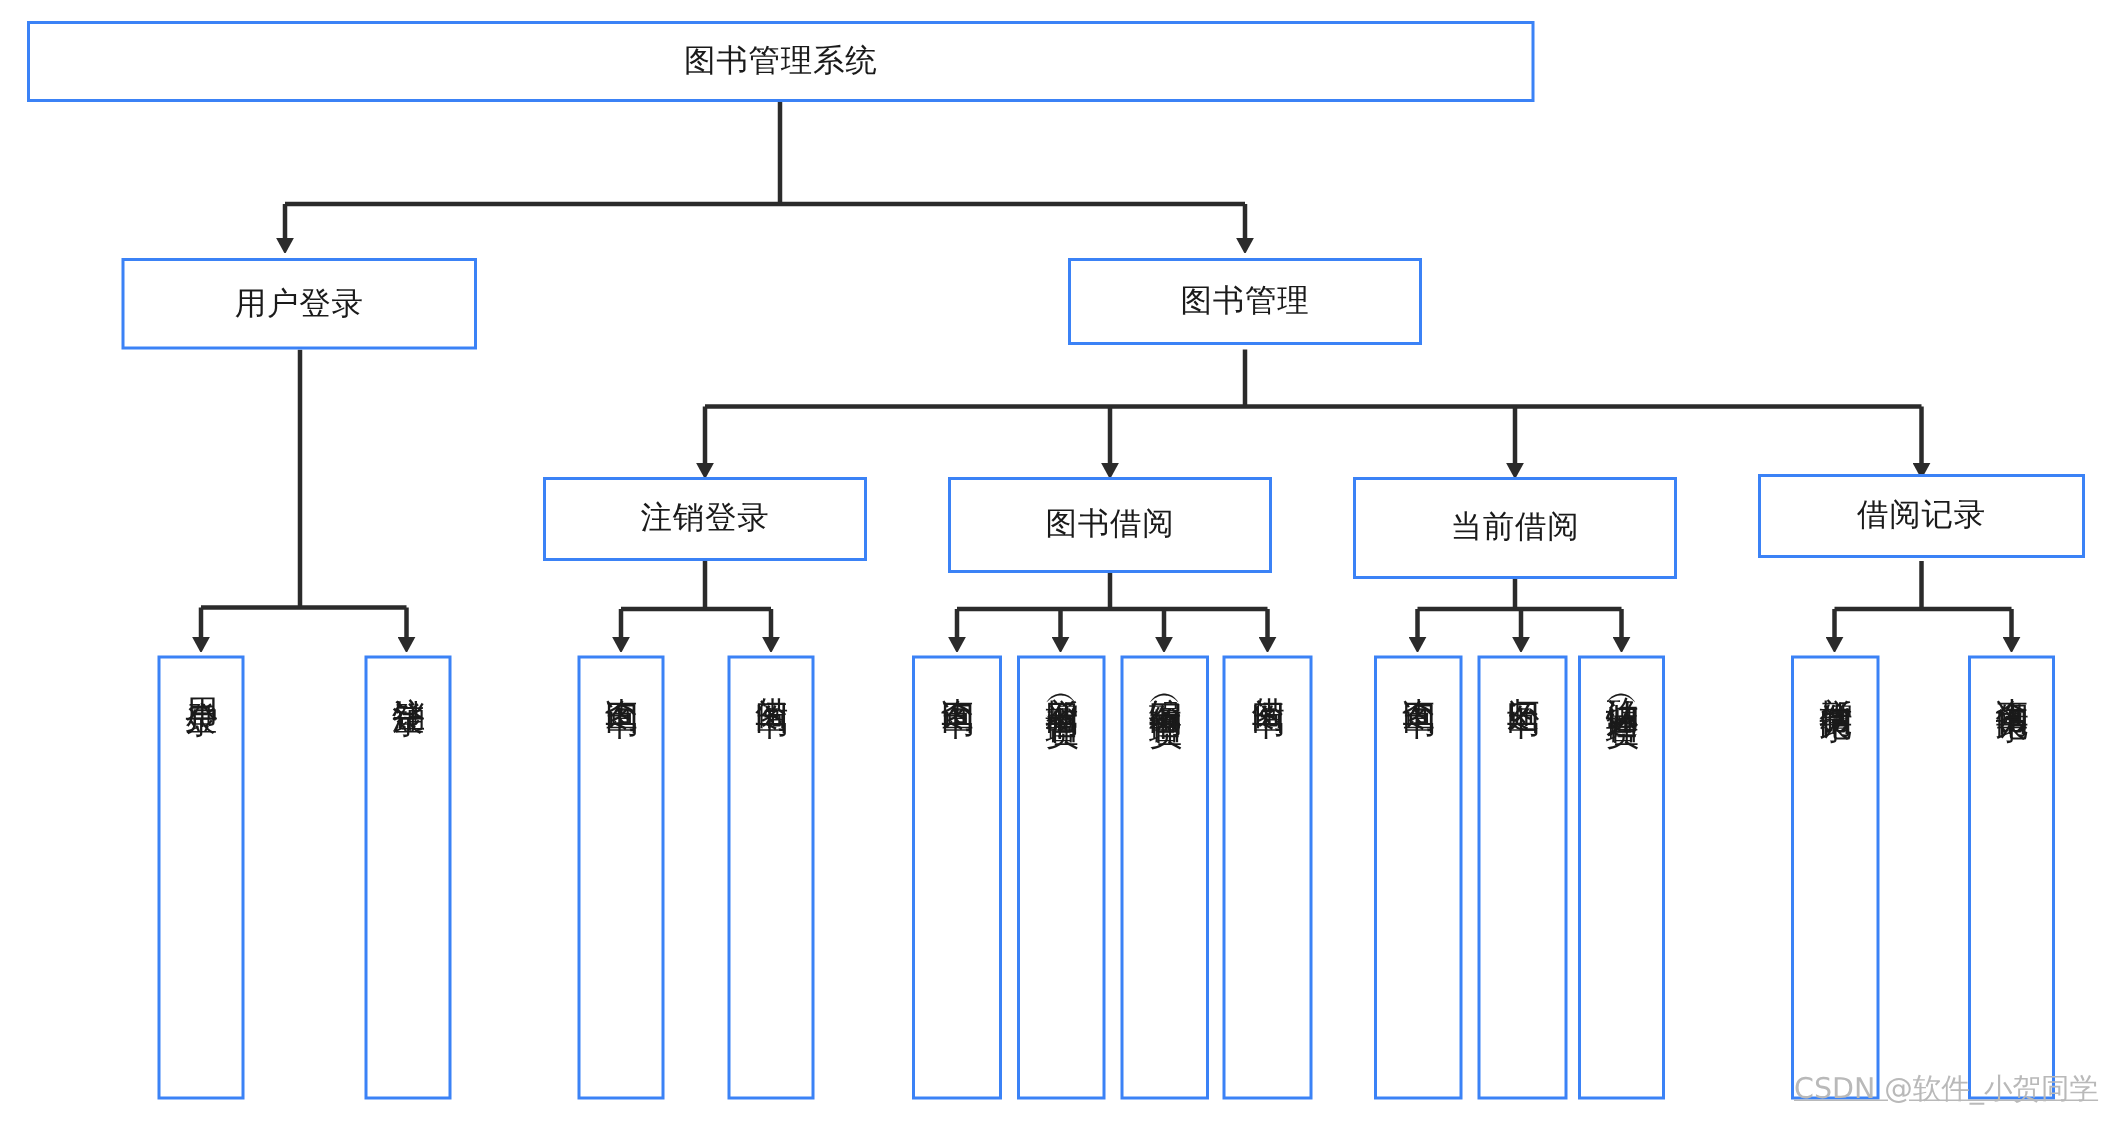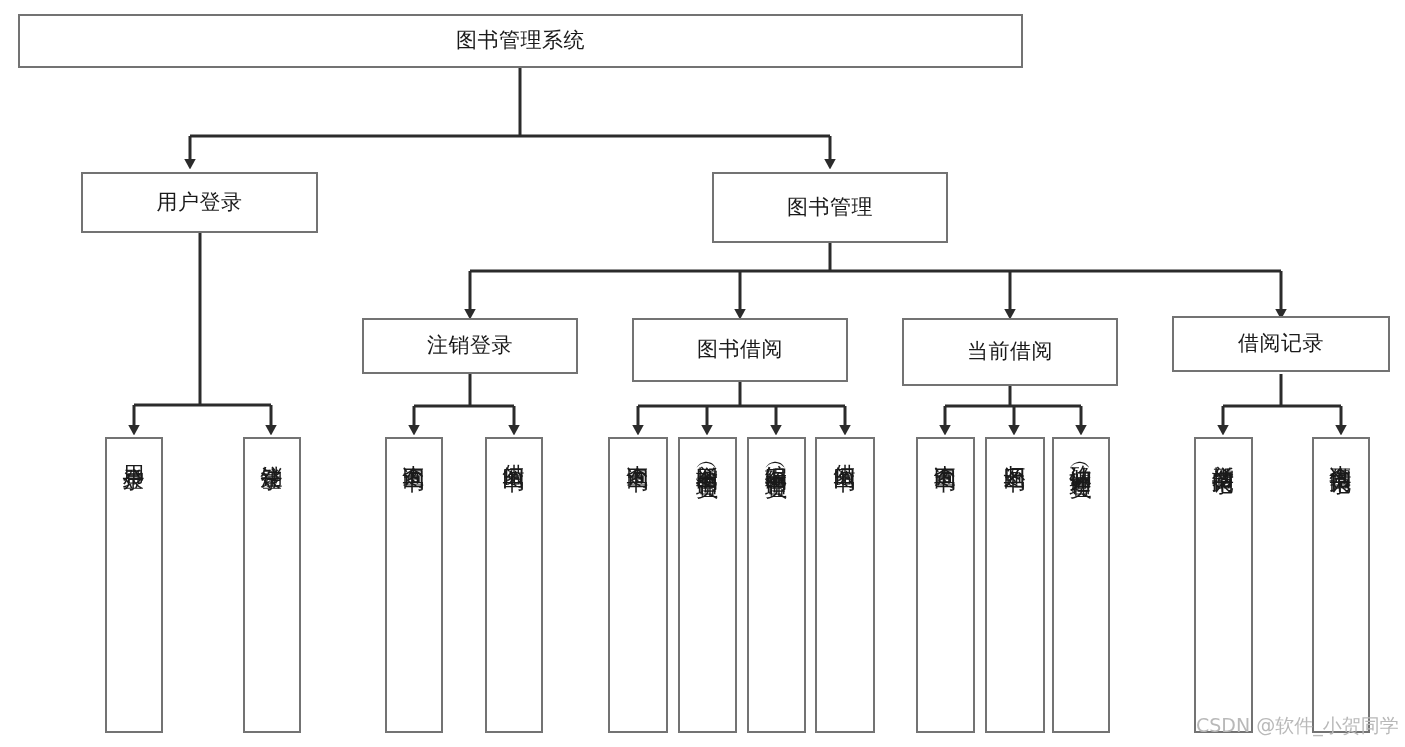--- a/index.html
+++ b/index.html
@@ -20,21 +20,21 @@
     left: 0;
     top: 0;
     width: 1405px;
     height: 747px;
     pointer-events: none;
   }
   .node {
     position: absolute;
     box-sizing: border-box;
     background: #ffffff;
-    border: 2px solid #737373;
+    border: 2px solid #3b82f6;
     display: flex;
     align-items: center;
     justify-content: center;
     color: #1a1a1a;
   }
   .node .label {
     display: block;
     text-align: center;
     line-height: 1.12;
     letter-spacing: 0.5px;
@@ -118,21 +118,21 @@
     </g>
   </svg>
 
   <div class="node horiz" style="left:18px; top:14px; width:1005px; height:54px;">
     <span class="label">图书管理系统</span>
   </div>
 
   <div class="node horiz" style="left:81px; top:172px; width:237px; height:61px;">
     <span class="label">用户登录</span>
   </div>
-  <div class="node horiz" style="left:712px; top:172px; width:236px; height:71px;">
+  <div class="node horiz" style="left:712px; top:172px; width:236px; height:58px;">
     <span class="label">图书管理</span>
   </div>
 
   <div class="node horiz" style="left:362px; top:318px; width:216px; height:56px;">
     <span class="label">注销登录</span>
   </div>
   <div class="node horiz" style="left:632px; top:318px; width:216px; height:64px;">
     <span class="label">图书借阅</span>
   </div>
   <div class="node horiz" style="left:902px; top:318px; width:216px; height:68px;">
@@ -179,15 +179,15 @@
     <span class="label">确认归还（管理员）</span>
   </div>
 
   <div class="node vert" style="left:1194px; top:437px; width:59px; height:296px;">
     <span class="label">新增借阅记录</span>
   </div>
   <div class="node vert" style="left:1312px; top:437px; width:58px; height:296px;">
     <span class="label">查询借阅记录</span>
   </div>
 
-  <div class="watermark" style="left:1196px; top:713px;">CSDN @软件_小贺同学</div>
+  <div class="watermark" style="left:1196px; top:713px;text-decoration:underline;">CSDN @软件_小贺同学</div>
 
 </div>
 
 </body></html>

